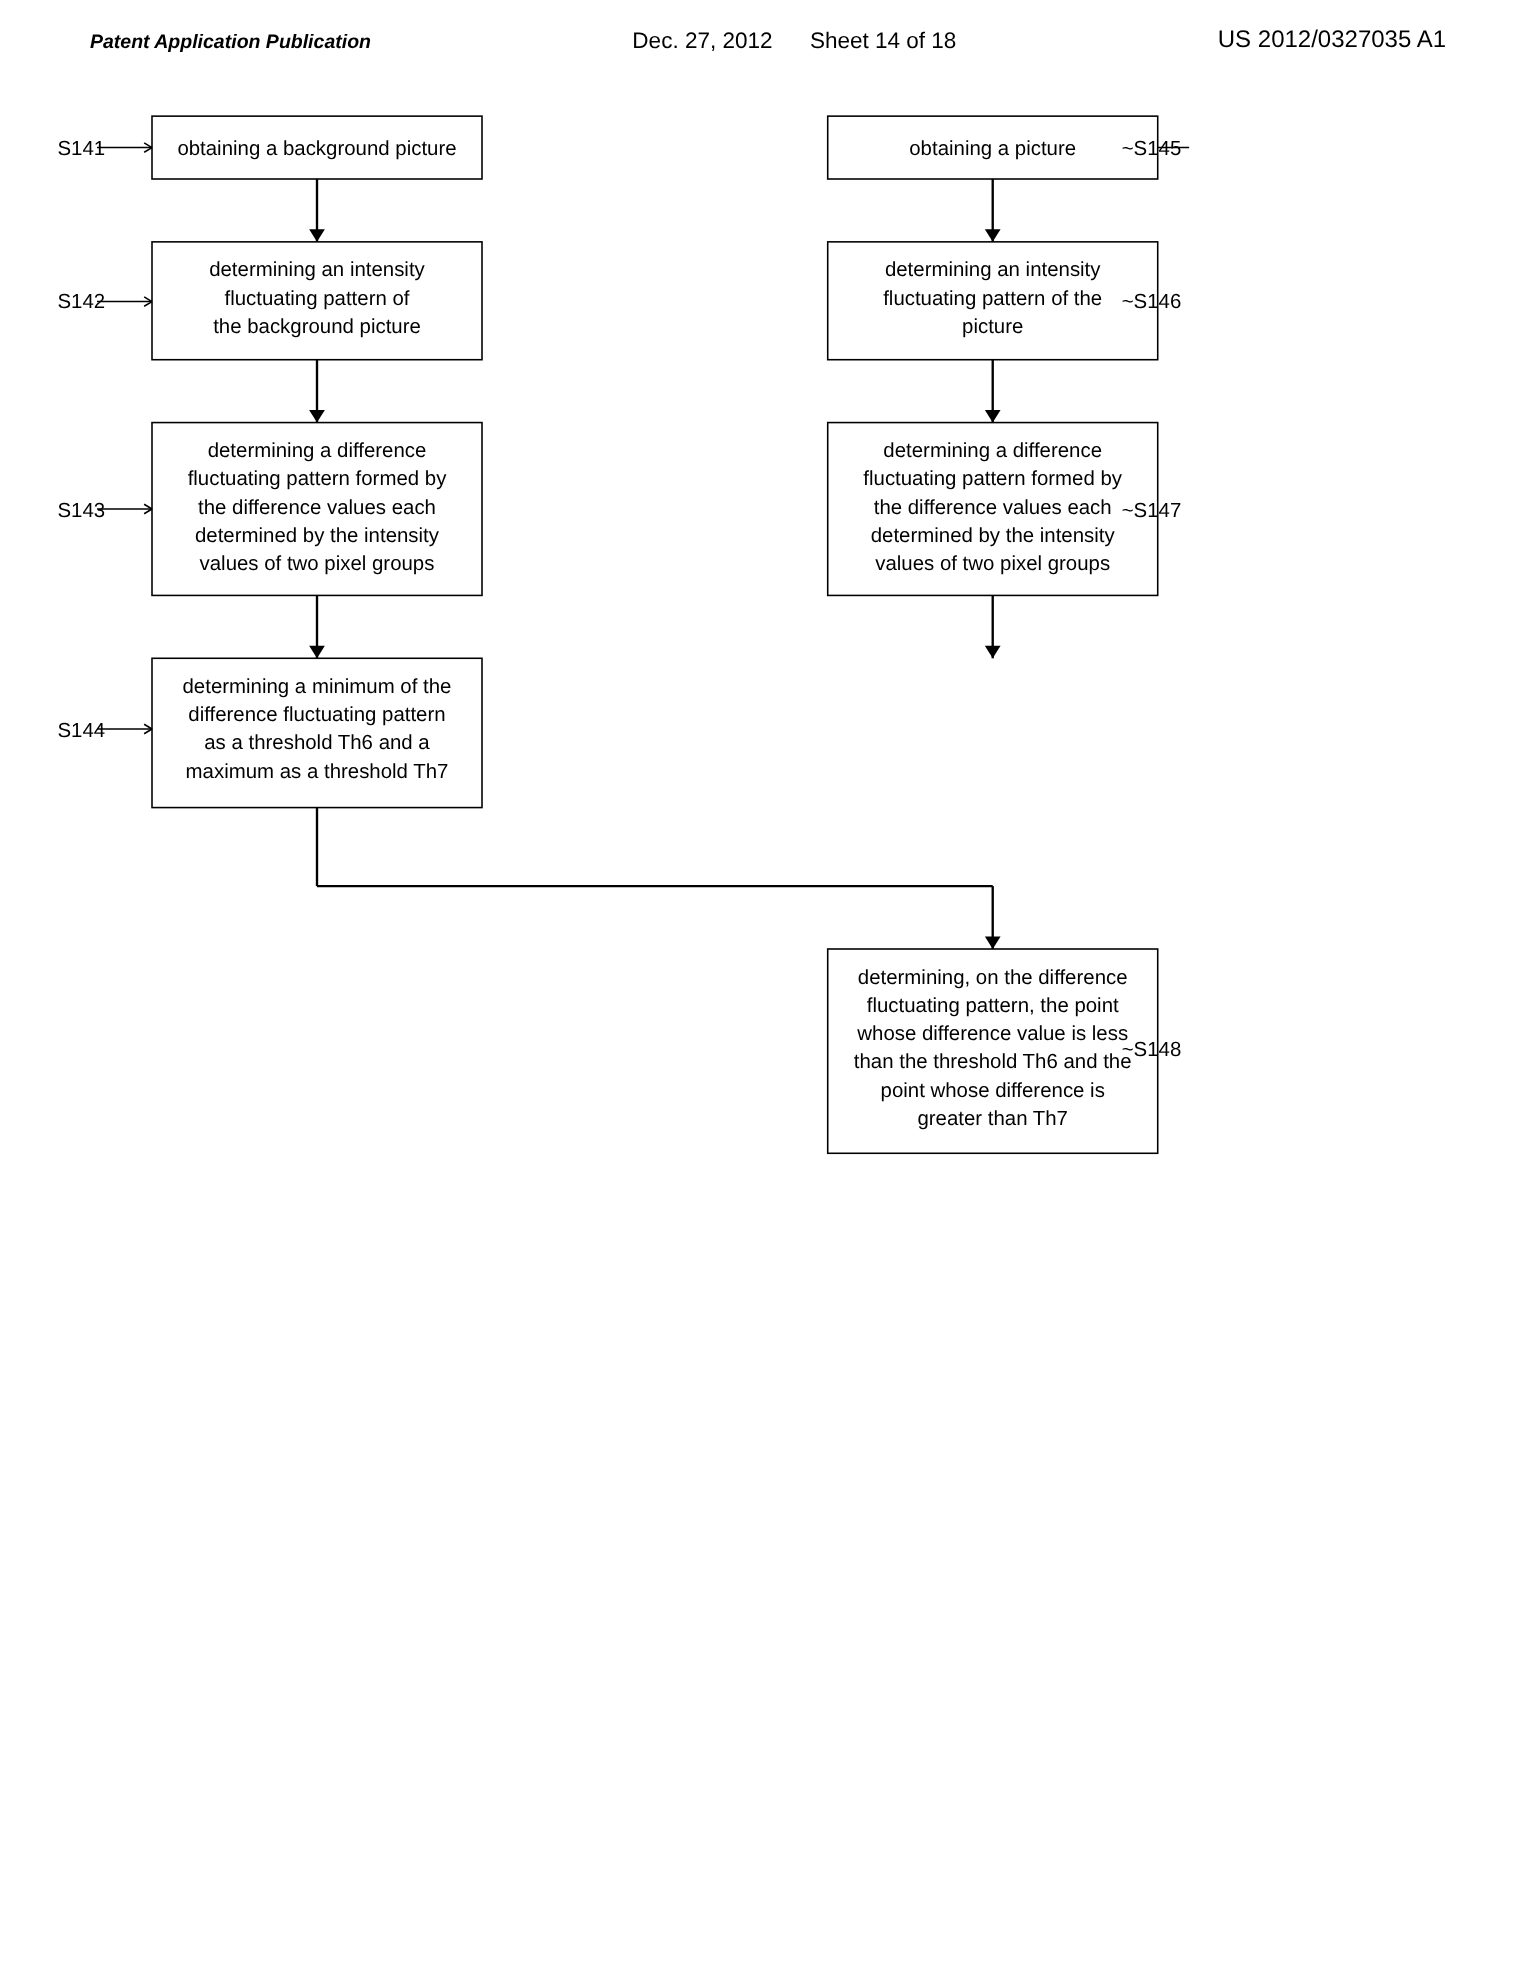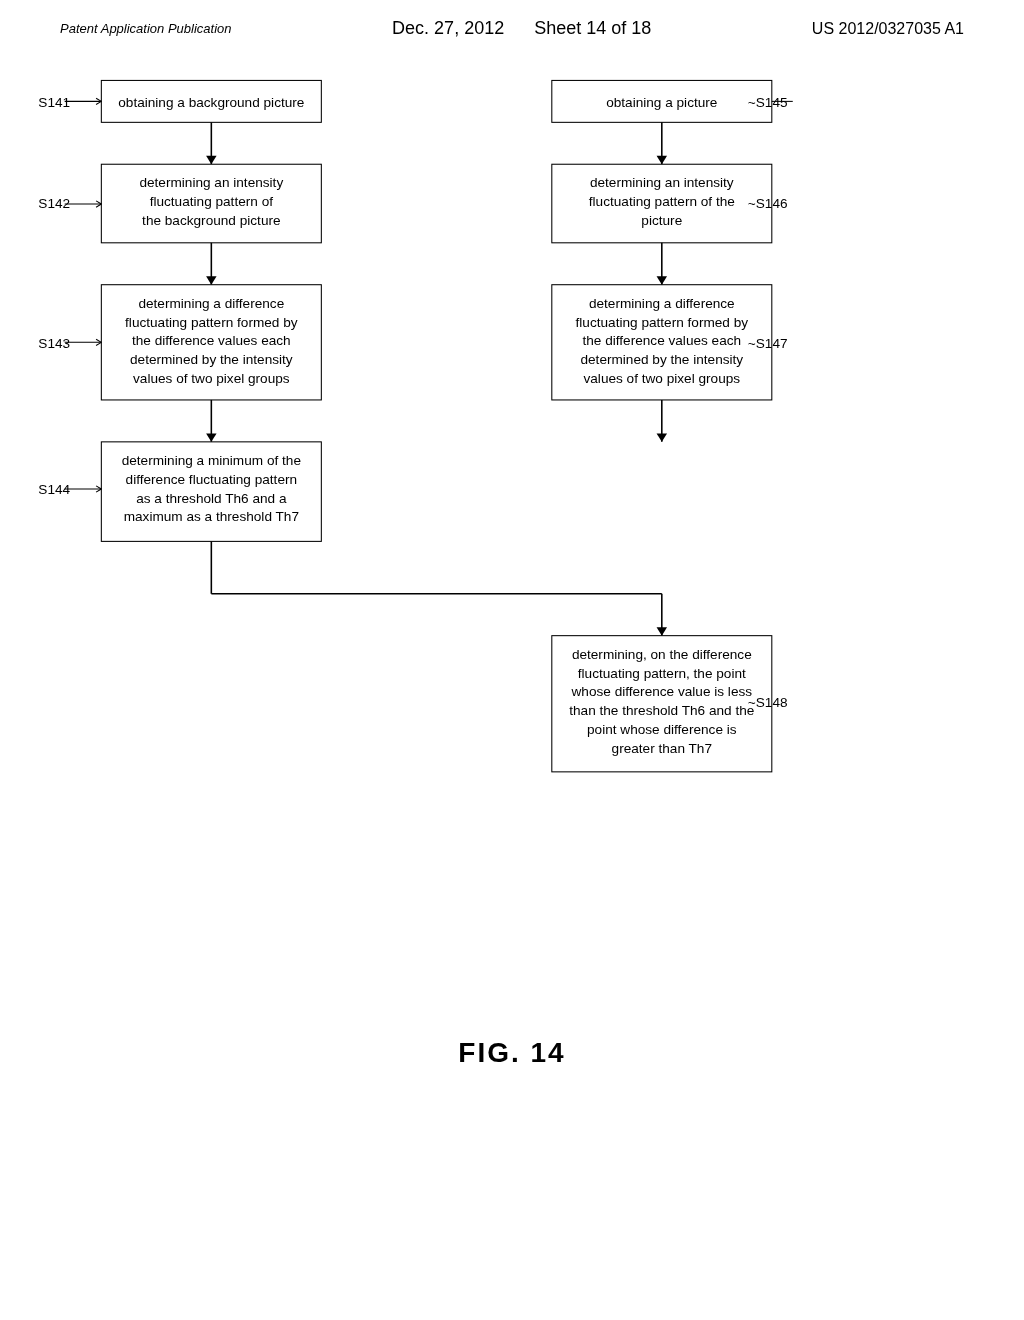--- a/index.html
+++ b/index.html
@@ -16,25 +16,25 @@
     .header {
       display: flex;
       justify-content: space-between;
       align-items: center;
       padding: 18px 60px 10px 60px;
       font-size: 13px;
     }
 
     .header-left {
       font-style: italic;
-      font-weight: normal;
+      font-weight: bold;
     }
 
     .header-center {
-      font-size: 18px;
+      font-size: 15px;
     }
 
     .header-right {
       font-size: 16px;
     }
 
     .diagram-area {
       padding: 40px 60px 20px 60px;
       position: relative;
       width: 100%;
@@ -170,14 +170,13 @@
     <text x="595" y="600" text-anchor="middle" font-size="13" font-family="Arial">fluctuating pattern, the point</text>
     <text x="595" y="618" text-anchor="middle" font-size="13" font-family="Arial">whose difference value is less</text>
     <text x="595" y="636" text-anchor="middle" font-size="13" font-family="Arial">than the threshold Th6 and the</text>
     <text x="595" y="654" text-anchor="middle" font-size="13" font-family="Arial">point whose difference is</text>
     <text x="595" y="672" text-anchor="middle" font-size="13" font-family="Arial">greater than Th7</text>
 
     <text x="715" y="628" text-anchor="end" font-size="13" font-family="Arial">~S148</text>
 
   </svg>
 
-  <div class="fig-caption">FIG.  14</div>
 </div>
 
 </body></html>

